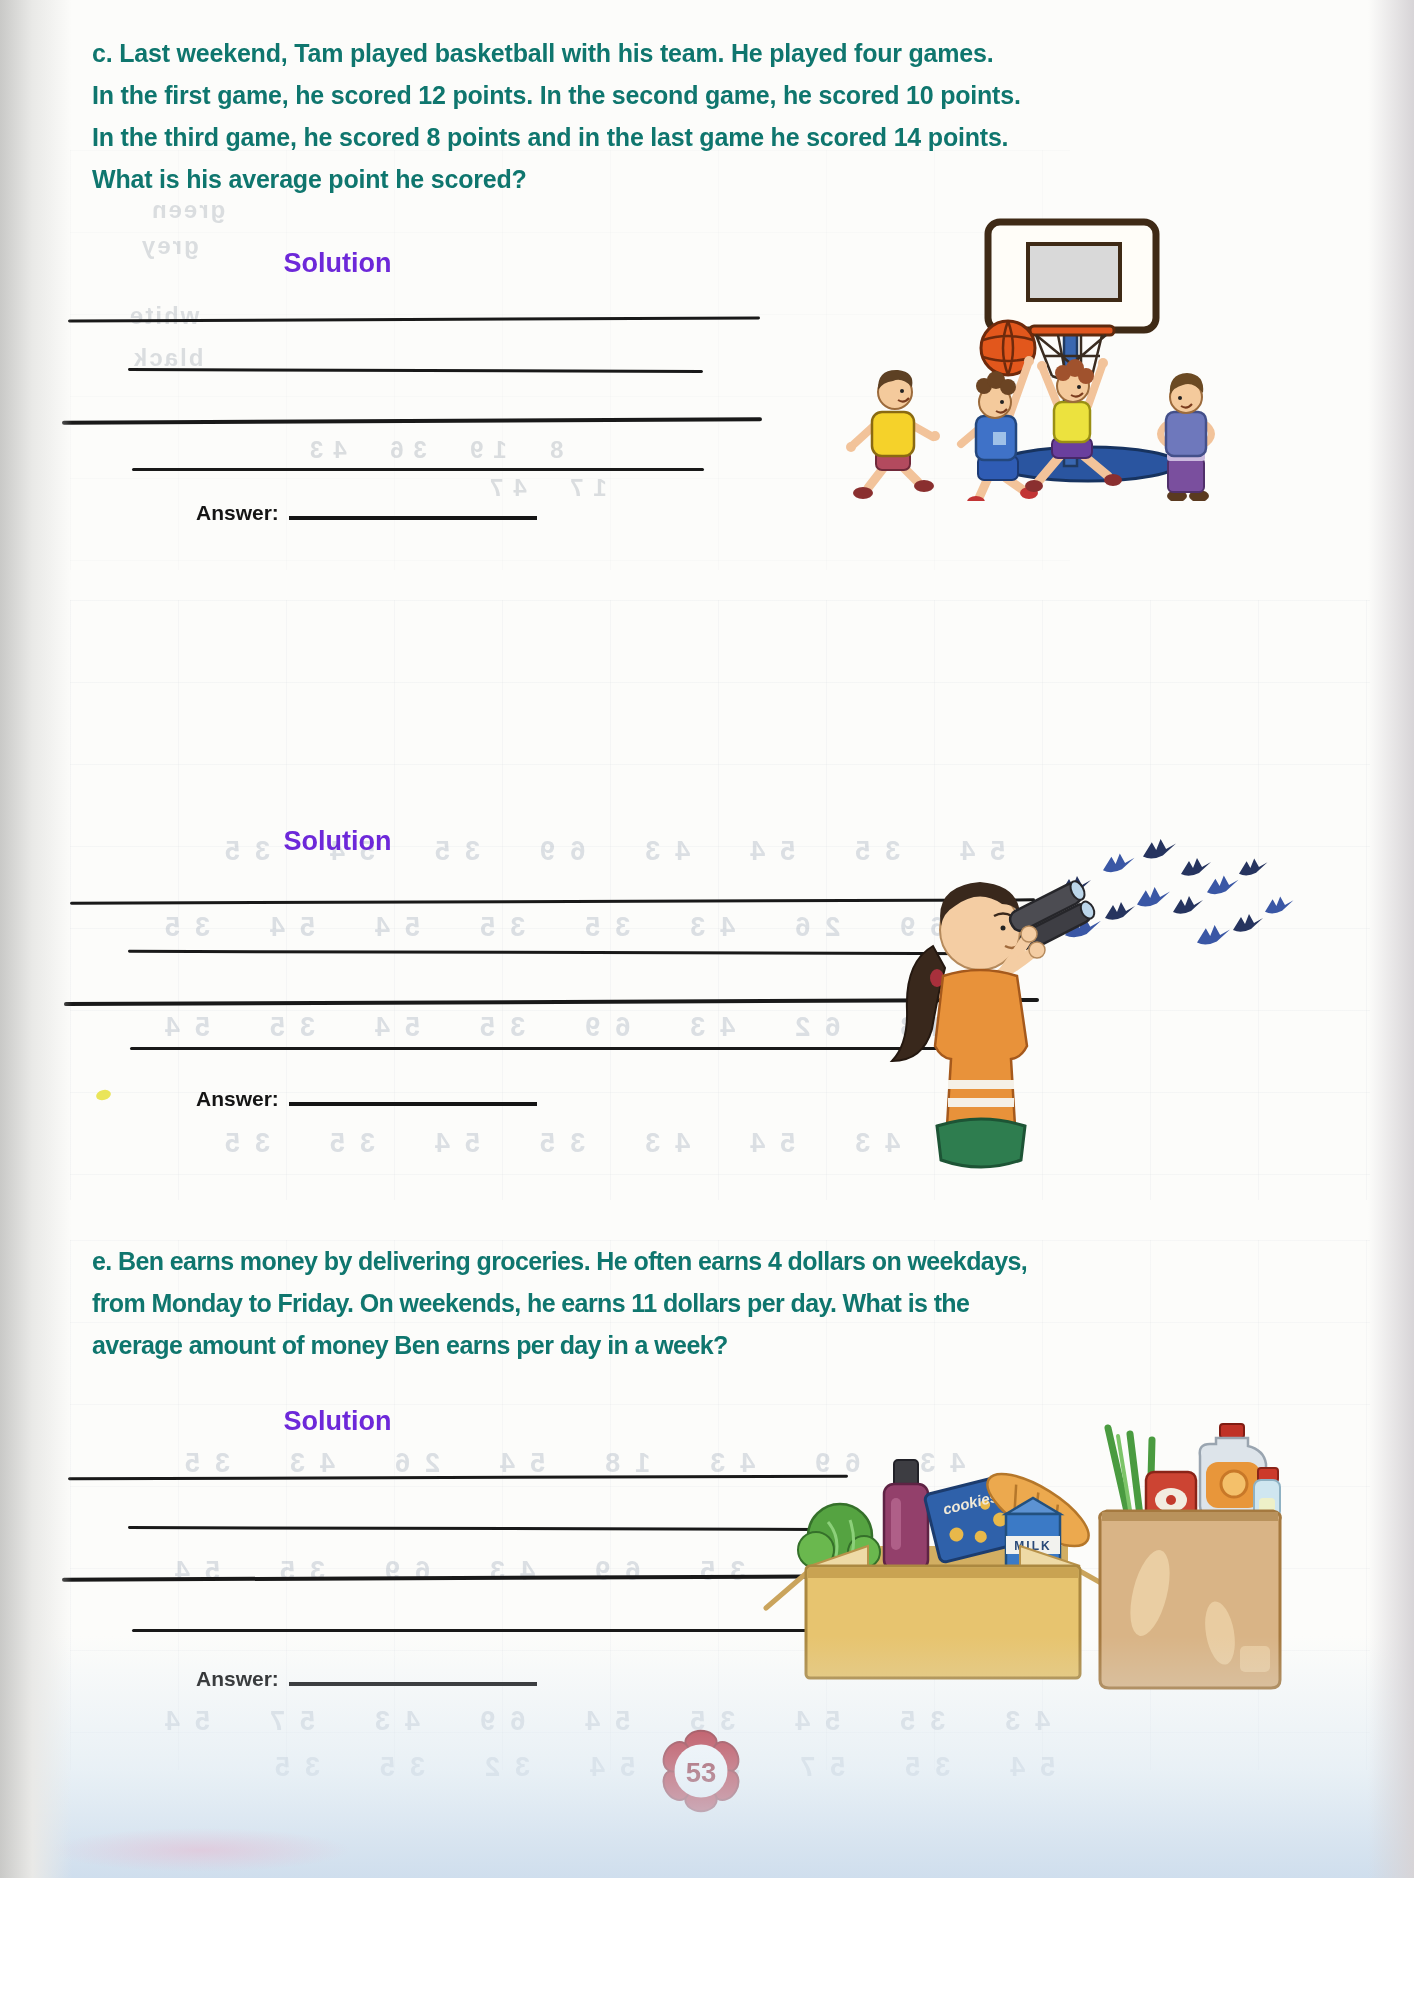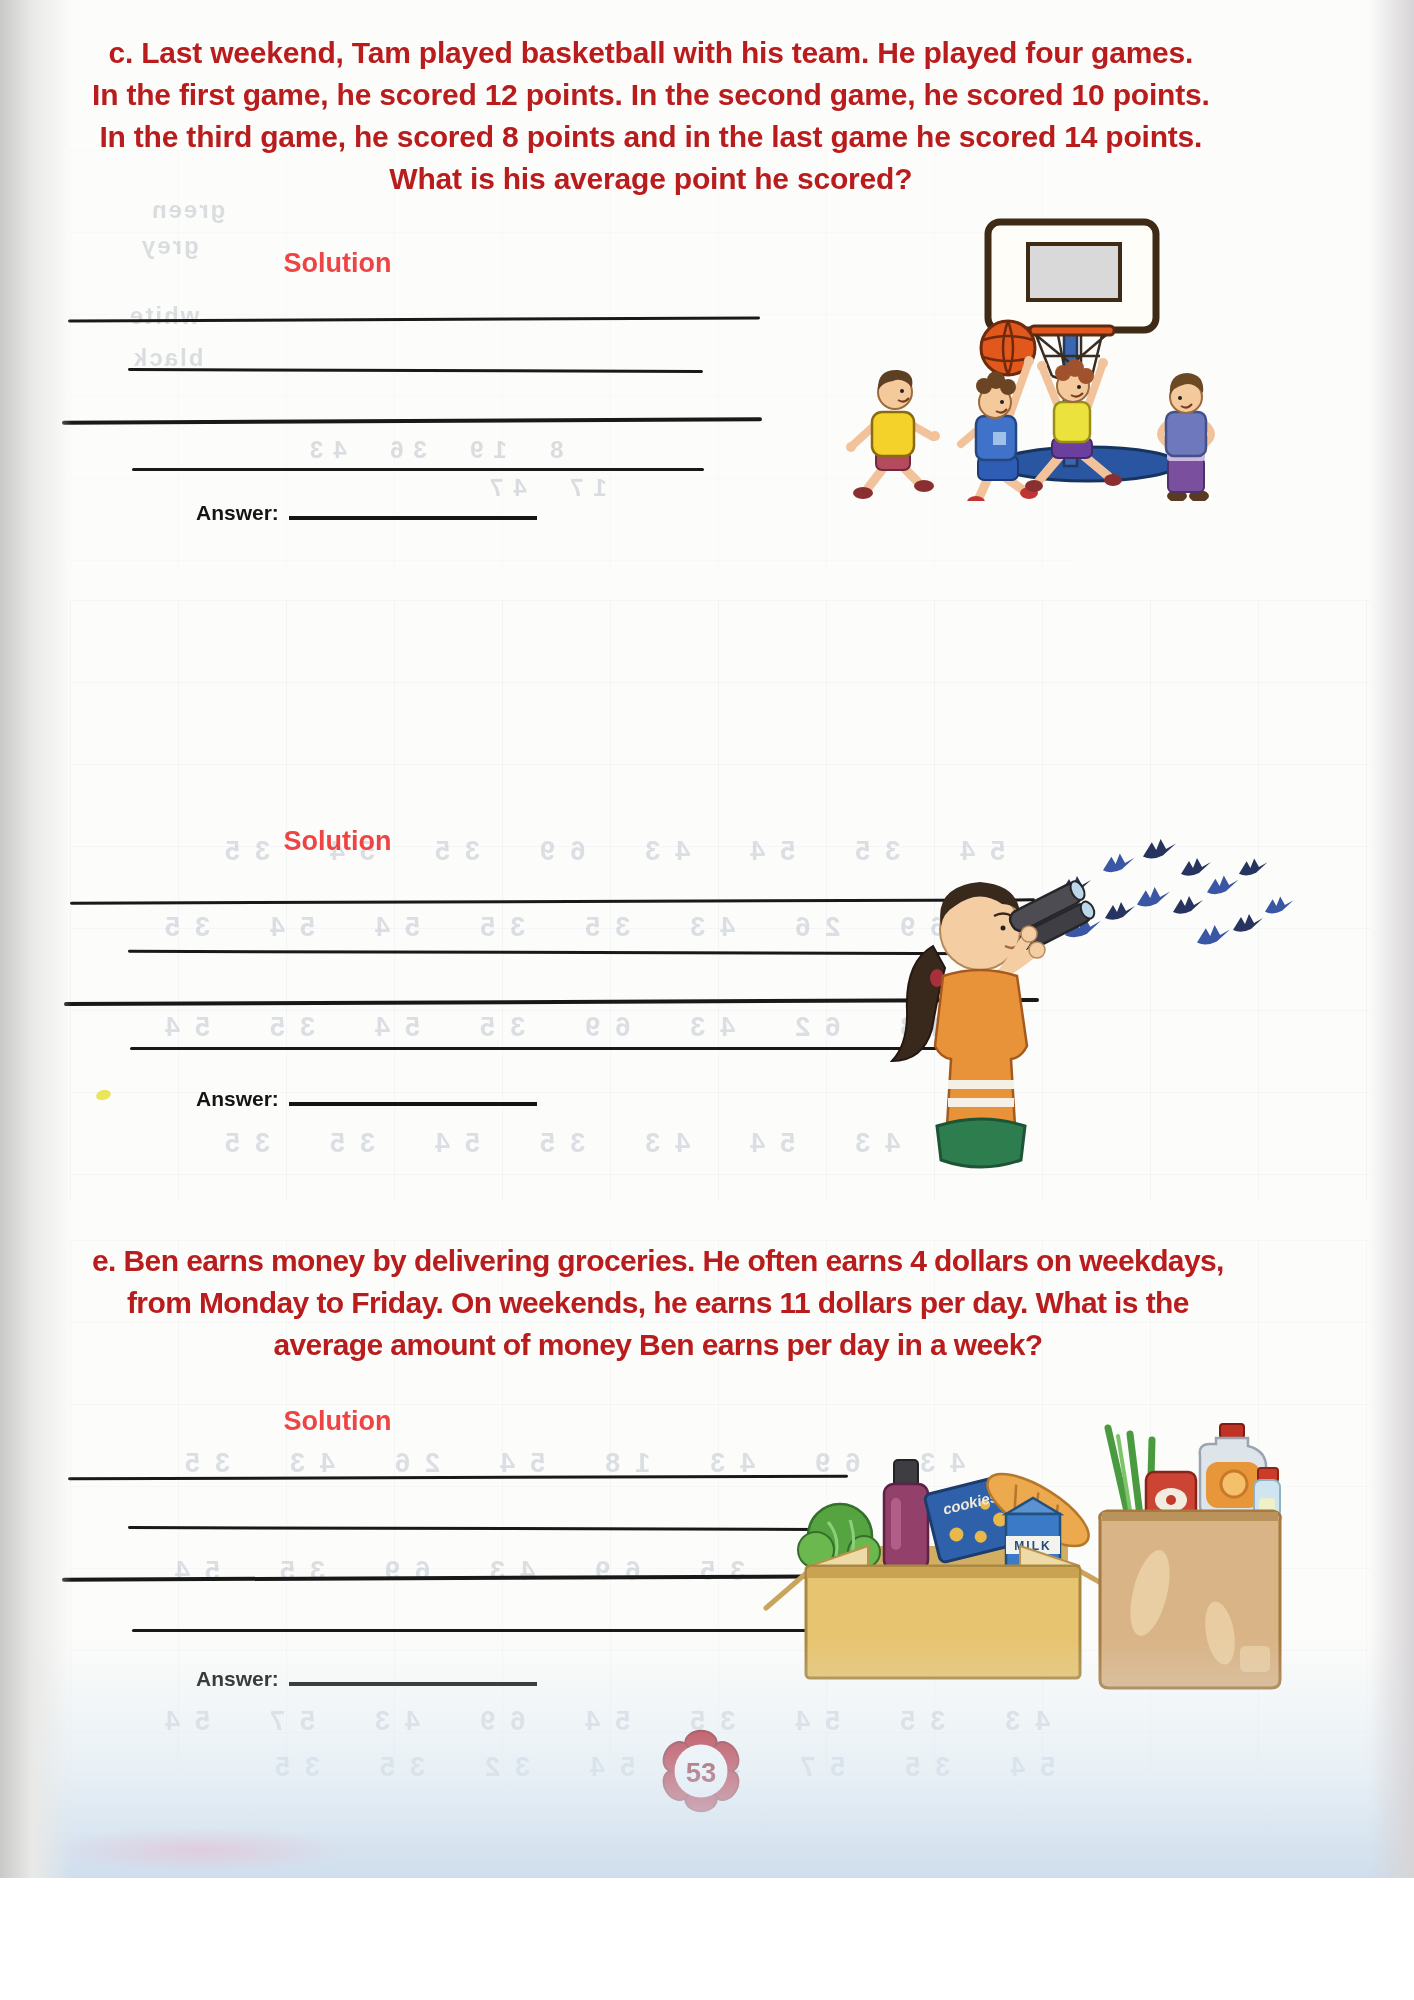--- a/index.html
+++ b/index.html
@@ -20,24 +20,24 @@
   
   .grid-bleed{position:absolute;pointer-events:none;
     background-image:linear-gradient(rgba(160,170,186,.16) 1px,transparent 1px),
       linear-gradient(90deg,rgba(160,170,186,.16) 1px,transparent 1px);
     background-size:108px 82px;}
   .bleed-row,.bleed-word{position:absolute;transform:scaleX(-1);white-space:pre;pointer-events:none;
     font-weight:bold;color:rgba(128,143,167,.27);}
   .bleed-row{font-size:27px;letter-spacing:15px;}
   .bleed-word{font-size:24px;letter-spacing:2px;color:rgba(140,150,162,.30);}
 
-  .problem{position:absolute;left:92px;color:#b91c1c;font-weight:bold;font-size:30px;
-    line-height:42px;white-space:pre;letter-spacing:-0.2px;text-align:center;}
+  .problem{position:absolute;left:92px;color:#0f766e;font-weight:bold;font-size:25px;
+    line-height:42px;white-space:pre;letter-spacing:-0.2px;}
   .solution-title{position:absolute;left:240px;width:195px;text-align:center;
-    font-weight:bold;font-size:27px;color:#ef4444;}
+    font-weight:bold;font-size:27px;color:#6d28d9;}
   .sol-line{position:absolute;height:3px;background:#191919;border-radius:2px;}
   .answer-row{position:absolute;left:196px;font-weight:bold;font-size:21px;color:#151515;white-space:nowrap;}
   .ans-underline{display:inline-block;width:248px;height:24px;border-bottom:4px solid #151515;margin-left:10px;}
   .yellow-mark{position:absolute;left:96px;top:1090px;width:15px;height:10px;border-radius:50%;
     background:#e6e03c;opacity:.85;transform:rotate(-15deg);}
   svg{position:absolute;}
   svg text{font-family:"Liberation Sans",sans-serif;}
 </style>
 </head>
 <body>

